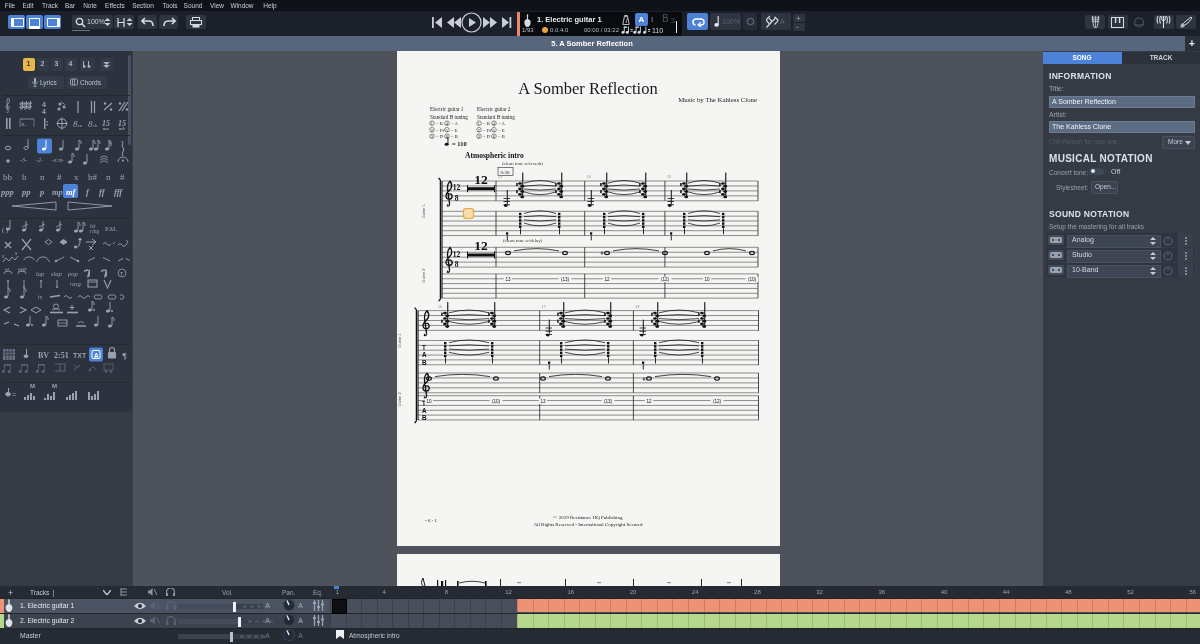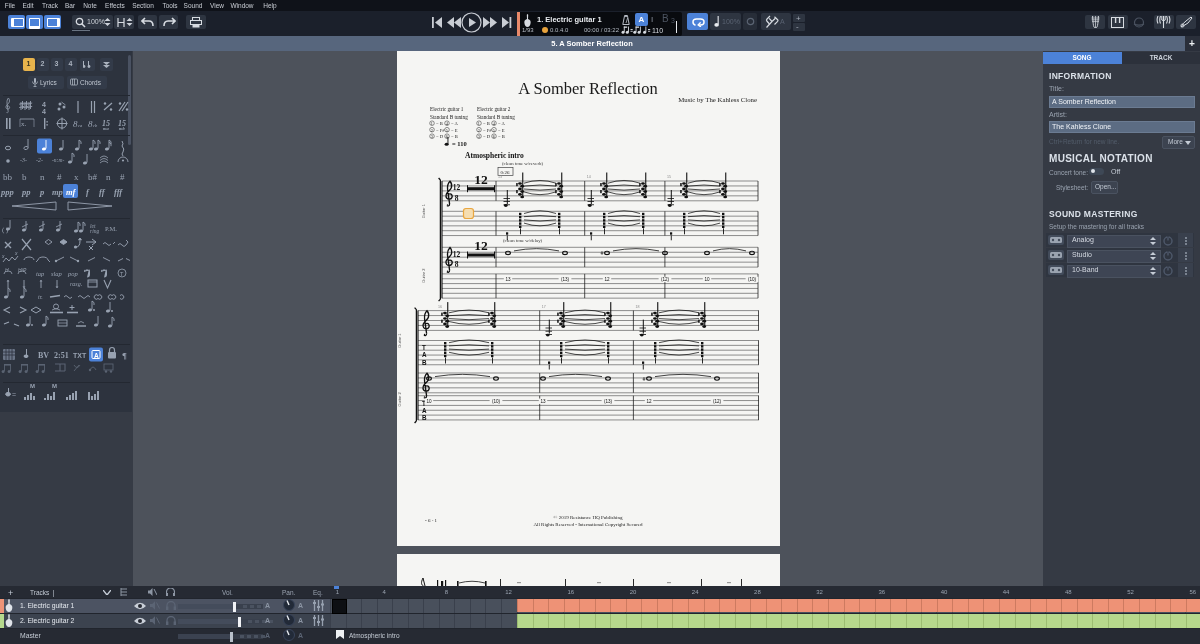--- a/index.html
+++ b/index.html
@@ -592,21 +592,21 @@
     <path d="M0 0 L6 0 L3 4 Z" fill="#c5ccd6"></path>
   </svg>
 <div class="abs" style="left:1049px;top:153px;font-size:10px;font-weight:bold;color:#dbe1e9;letter-spacing:0.3px;">MUSICAL NOTATION</div>
 <div class="abs" style="left:1049px;top:168.5px;font-size:6.5px;color:#9aa3b0;">Concert tone:</div>
 <div class="abs" style="left:1089px;top:167.5px;width:15px;height:7px;background:#3e4856;border-radius:3.5px;"></div>
 <div class="abs" style="left:1090.5px;top:168.7px;width:4.6px;height:4.6px;background:#dfe4ea;border-radius:50%;"></div>
 <div class="abs" style="left:1111px;top:168px;font-size:7px;color:#c5ccd6;">Off</div>
 <div class="abs" style="left:1056px;top:184px;font-size:6.5px;color:#9aa3b0;">Stylesheet:</div>
 <div class="abs" style="left:1091px;top:181px;width:25px;height:11px;background:#3c4350;border:1px solid #4a5260;border-radius:2px;"></div>
 <div class="abs" style="left:1095px;top:183px;font-size:6.5px;color:#c5ccd6;">Open...</div>
-<div class="abs" style="left:1049px;top:209px;font-size:8.5px;font-weight:bold;color:#dbe1e9;letter-spacing:0.3px;">SOUND MASTERING</div>
+<div class="abs" style="left:1049px;top:209px;font-size:8.5px;font-weight:bold;color:#dbe1e9;letter-spacing:0.3px;">SOUND NOTATION</div>
 <div class="abs" style="left:1049px;top:223px;font-size:6.5px;color:#9aa3b0;">Setup the mastering for all tracks</div>
 <div class="abs" style="left:1046px;top:233px;width:148px;height:14px;background:#2f3540;"></div>
 <div class="abs" style="left:1048px;top:235px;width:16px;height:10px;background:#424b5a;border-radius:2px;"></div>
 <svg class="abs" style="left:1050px;top:237px" width="12" height="6" viewBox="0 0 12 6">
     <rect x="0" y="0" width="12" height="6" rx="1.5" fill="#9aa3b0"></rect>
     <circle cx="3" cy="3" r="1.2" fill="#424b5a"></circle>
     <circle cx="9" cy="3" r="1.2" fill="#424b5a"></circle>
   </svg>
 <div class="abs" style="left:1067px;top:234.5px;width:92px;height:11px;background:#3e4554;border:1px solid #4a5260;"></div>
 <div class="abs" style="left:1072px;top:236px;font-size:7px;color:#d6dbe3;">Analog</div>

